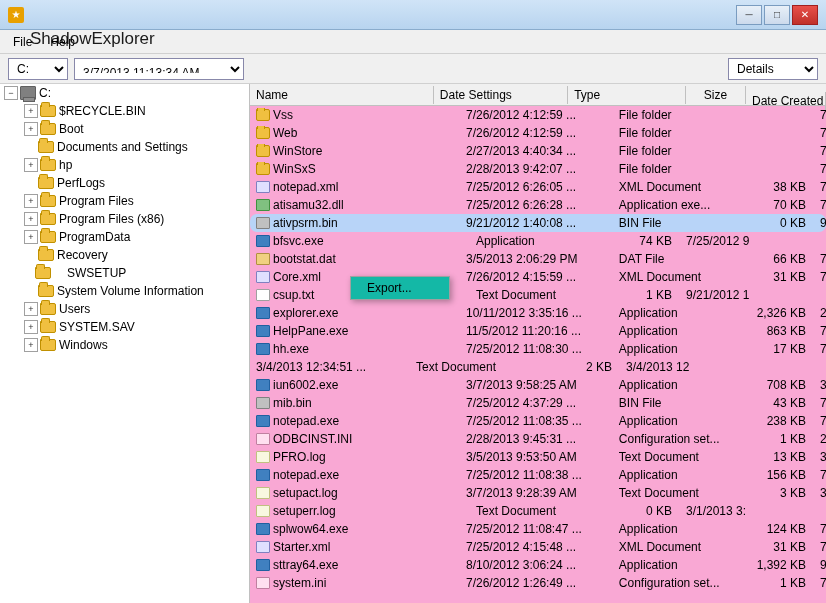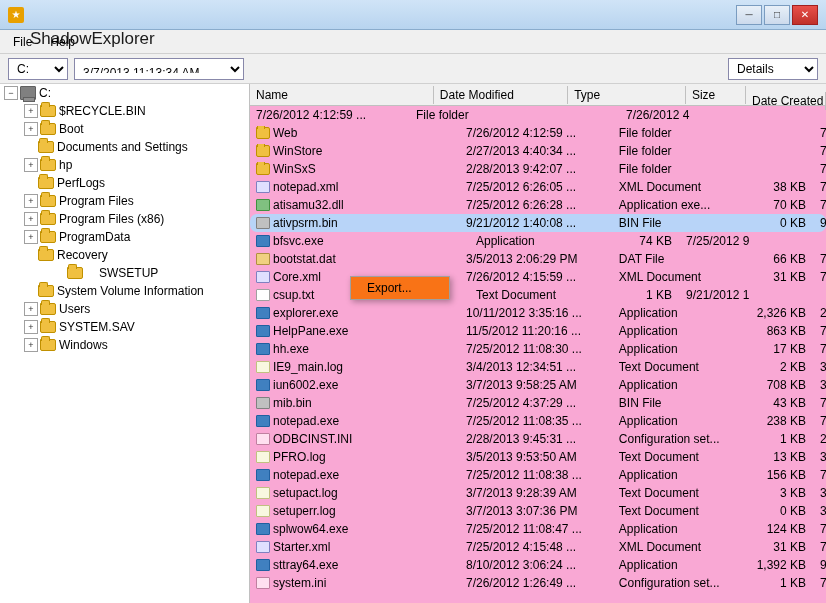--- a/index.html
+++ b/index.html
@@ -216,21 +216,21 @@
       border-right: 1px solid #c0c0c0;
       font-weight: normal;
       font-size: 12px;
       cursor: pointer;
       user-select: none;
       white-space: nowrap;
     }
     .col-name { width: 220px; }
     .col-date { width: 160px; }
     .col-type { width: 140px; }
-    .col-size { width: 70px; text-align: left; }
+    .col-size { width: 70px; text-align: center; }
     .col-created { flex: 1; min-width: 80px; margin-top: 12px; }
     .file-list-body {
       flex: 1;
       overflow-y: auto;
       overflow-x: hidden;
     }
     .file-row {
       display: flex;
       align-items: center;
       height: 18px;
@@ -310,21 +310,21 @@
       border-radius: 1px;
     }
     .icon-ini {
       background: #ffe0f0;
       border: 1px solid #c080a0;
       border-radius: 1px;
     }
     
     .context-menu {
       position: absolute;
-      background: #f97316;
+      background: #14b8a6;
       border: 1px solid #a0a0a0;
       box-shadow: 2px 2px 6px rgba(0,0,0,0.3);
       z-index: 100;
       min-width: 100px;
     }
     .context-menu-item {
       padding: 4px 16px;
       cursor: pointer;
       font-size: 12px;
     }
@@ -417,21 +417,21 @@
         <div class="tree-item" style="padding-left: 24px;">
           <div class="tree-expander">+</div>
           <div class="tree-folder-icon"></div>
           <span class="tree-label">ProgramData</span>
         </div>
         <div class="tree-item" style="padding-left: 24px;">
           <div style="width:14px;display:inline-block;"></div>
           <div class="tree-folder-icon"></div>
           <span class="tree-label">Recovery</span>
         </div>
-        <div class="tree-item" style="padding-left: 40px; gap: 13px;">
+        <div class="tree-item" style="padding-left: 8px; gap: 13px;">
           <div style="width:14px;display:inline-block;"></div>
           <div class="tree-folder-icon"></div>
           <span class="tree-label">SWSETUP</span>
         </div>
         <div class="tree-item" style="padding-left: 24px;">
           <div style="width:14px;display:inline-block;"></div>
           <div class="tree-folder-icon"></div>
           <span class="tree-label">System Volume Information</span>
         </div>
         <div class="tree-item" style="padding-left: 24px;">
@@ -449,28 +449,32 @@
           <div class="tree-folder-icon"></div>
           <span class="tree-label">Windows</span>
         </div>
       </div>
   </div>
 
   <div class="file-pane">
 
     <div class="file-list-header">
       <div class="file-header-col col-name">Name</div>
-      <div class="file-header-col col-date">Date Modified</div>
+      <div class="file-header-col col-date">Date Settings</div>
       <div class="file-header-col col-type">Type</div>
       <div class="file-header-col col-size">Size</div>
       <div class="file-header-col col-created">Date Created</div>
     </div>
 
     <div class="file-list-body" id="file-list-body">
         <div class="file-row">
+      <div class="file-cell name">
+        <div class="file-icon icon-folder"></div>
+        <span>Vss</span>
+      </div>
       <div class="file-cell date">7/26/2012 4:12:59 ...</div>
       <div class="file-cell type">File folder</div>
       <div class="file-cell size"></div>
       <div class="file-cell created">7/26/2012 4</div>
     </div>
         <div class="file-row">
       <div class="file-cell name">
         <div class="file-icon icon-folder"></div>
         <span>Web</span>
       </div>
@@ -591,24 +595,20 @@
       <div class="file-cell name">
         <div class="file-icon icon-exe"></div>
         <span>hh.exe</span>
       </div>
       <div class="file-cell date">7/25/2012 11:08:30 ...</div>
       <div class="file-cell type">Application</div>
       <div class="file-cell size">17 KB</div>
       <div class="file-cell created">7/25/2012 1</div>
     </div>
         <div class="file-row">
-      <div class="file-cell name">
-        <div class="file-icon icon-log"></div>
-        <span>IE9_main.log</span>
-      </div>
       <div class="file-cell date">3/4/2013 12:34:51 ...</div>
       <div class="file-cell type">Text Document</div>
       <div class="file-cell size">2 KB</div>
       <div class="file-cell created">3/4/2013 12</div>
     </div>
         <div class="file-row">
       <div class="file-cell name">
         <div class="file-icon icon-exe"></div>
         <span>iun6002.exe</span>
       </div>
@@ -675,21 +675,20 @@
       <div class="file-cell date">3/7/2013 9:28:39 AM</div>
       <div class="file-cell type">Text Document</div>
       <div class="file-cell size">3 KB</div>
       <div class="file-cell created">3/1/2013 3:</div>
     </div>
         <div class="file-row">
       <div class="file-cell name">
         <div class="file-icon icon-log"></div>
         <span>setuperr.log</span>
       </div>
-      <div class="file-cell date">3/7/2013 3:07:36 PM</div>
       <div class="file-cell type">Text Document</div>
       <div class="file-cell size">0 KB</div>
       <div class="file-cell created">3/1/2013 3:</div>
     </div>
         <div class="file-row">
       <div class="file-cell name">
         <div class="file-icon icon-exe"></div>
         <span>splwow64.exe</span>
       </div>
       <div class="file-cell date">7/25/2012 11:08:47 ...</div>

